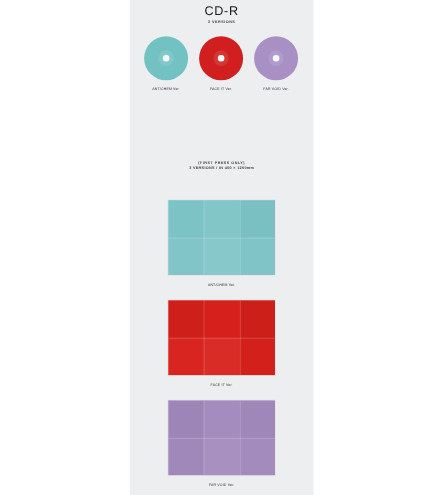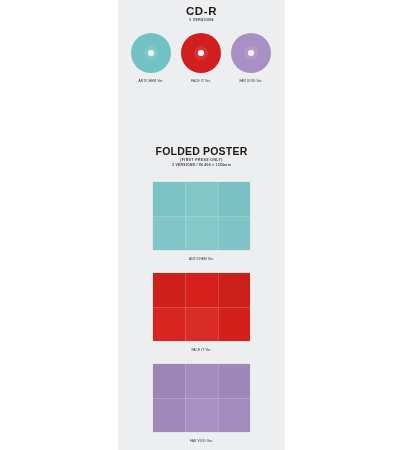--- a/index.html
+++ b/index.html
@@ -39,21 +39,21 @@
 
   #cdr-head {
     position: absolute;
     left: 0;
     top: 5px;
     width: 167px;
   }
 
   .head-title {
     font-size: 11.5px;
-    font-weight: bold;
+    font-weight: normal;
     letter-spacing: 0.6px;
     color: #1a1a1a;
     line-height: 12px;
     margin: 0;
   }
 
   .head-sub {
     font-size: 3.4px;
     font-weight: bold;
     letter-spacing: 0.45px;
@@ -232,21 +232,20 @@
       <div class="disc-cell" style="left:108px; top:0;">
         <div class="disc" style="background: rgb(168, 144, 196);">
           <div class="sheen"></div>
         </div>
         <div class="disc-label">FAR VOID Ver.</div>
       </div>
 
     </div>
 
     <div id="poster-head" class="section-head">
-      <div class="head-title">FOLDED POSTER</div>
       <div class="head-sub">(FIRST PRESS ONLY)</div>
       <div class="head-sub2">3 VERSIONS / IN 400 × 1250mm</div>
     </div>
 
     <div class="poster-block" style="top:182px;">
       <div class="poster" style="background: rgb(124, 195, 198);">
         <div class="panels">
           <div class="panel" style="background: rgba(255, 255, 255, 0);"></div>
           <div class="panel" style="background: rgba(255, 255, 255, 0.05);"></div>
           <div class="panel" style="background: rgba(0, 0, 0, 0.016);"></div>

